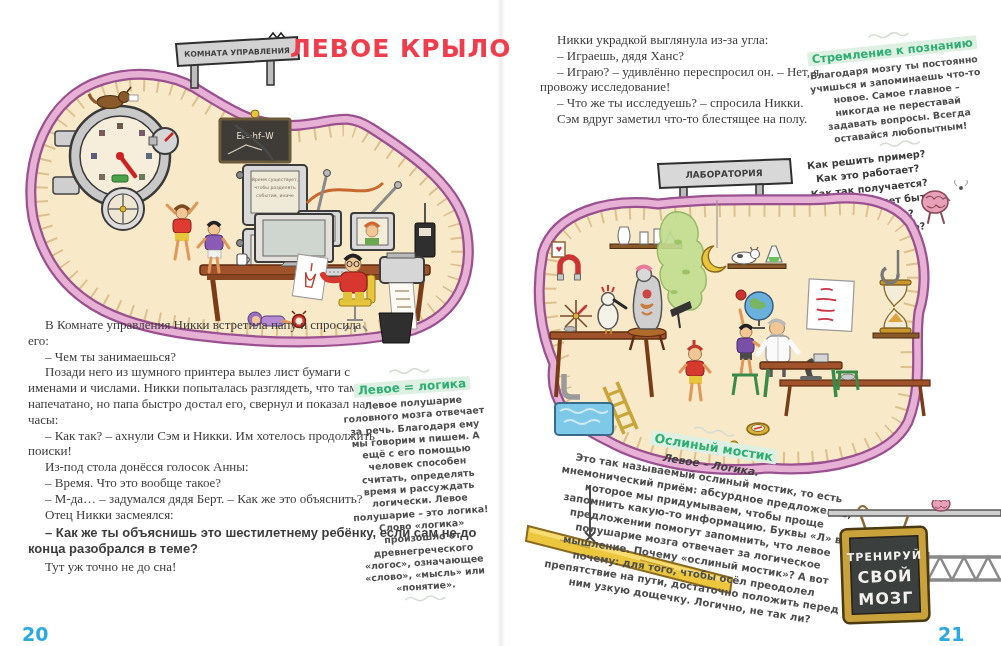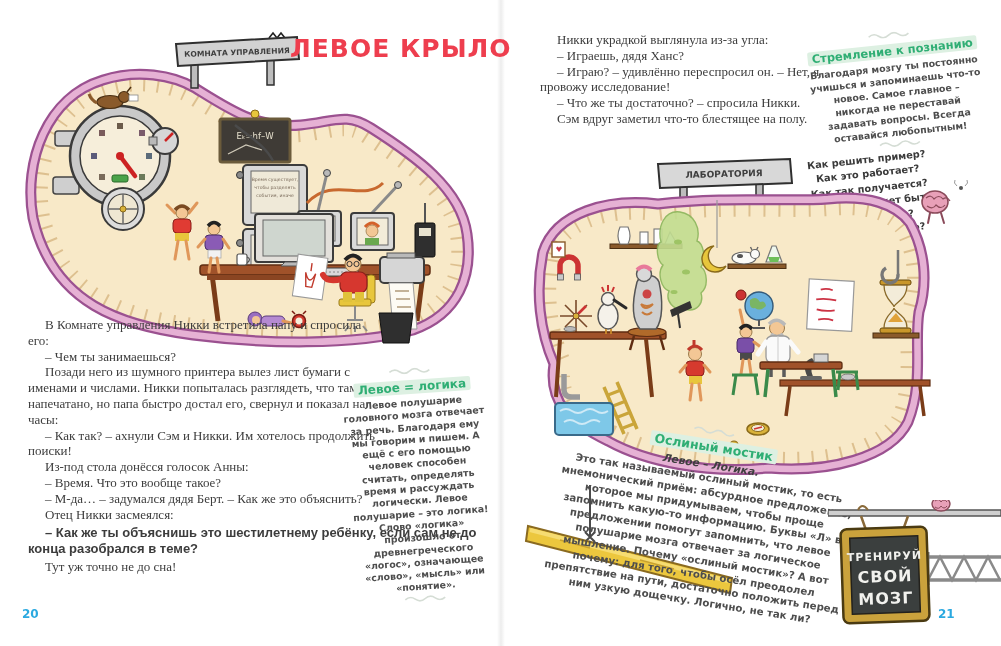--- a/index.html
+++ b/index.html
@@ -30,21 +30,21 @@
   .note-cur .nt{font-size:11.5px;}
   .note-cur .nb{font-size:9.4px;line-height:13px;}
   .note-bridge{width:300px;transform:rotate(9deg);transform-origin:150px 0;}
   .note-bridge .nt{font-size:12.5px;}
   .note-bridge .lead{font-weight:bold;font-style:italic;font-size:10.6px;color:#3f3f3f;margin:1px 0;}
   .note-bridge .nb{font-size:10.2px;line-height:13.8px;}
   .questions{font-family:"DejaVu Sans",sans-serif;font-weight:bold;font-size:9.8px;line-height:14.4px;
              color:#3a3a3a;text-align:center;width:175px;transform:rotate(-6deg);transform-origin:88px 0;}
   .title-red{font-family:"DejaVu Sans",sans-serif;font-weight:bold;font-size:25px;letter-spacing:1px;
              color:var(--red);}
-  .pagenum{font-family:"DejaVu Sans",sans-serif;font-weight:bold;font-size:12px;color:var(--blue);}
+  .pagenum{font-family:"DejaVu Sans",sans-serif;font-weight:bold;font-size:19px;color:var(--blue);margin-top:16px;}
   .wave{display:block;margin:2px auto;}
 </style>
 </head>
 <body>
 
 <div class="spread">
 
   <div class="abs gutter"></div>
 
   <svg class="abs" style="left:15px;top:53px" width="470" height="297" viewBox="0 0 470 297">
@@ -257,21 +257,21 @@
       <path d="M1 3 Q 6 -1 11 3 T 21 3 T 31 3 T 41 3" stroke="#d5ddd5" stroke-width="1.6" fill="none"></path>
       </svg>
   </div>
 
   <div class="abs pagenum" style="left:22px;top:607px">20</div>
 
   <div class="abs bodytext" style="left:540px;top:32px;width:288px">
     <p>Никки украдкой выглянула из-за угла:</p>
     <p>– Играешь, дядя Ханс?</p>
     <p>– Играю? – удивлённо переспросил он. – Нет, я провожу исследование!</p>
-    <p>– Что же ты достаточно? – спросила Никки.</p>
+    <p>– Что же ты исследуешь? – спросила Никки.</p>
     <p>Сэм вдруг заметил что-то блестящее на полу.</p>
   </div>
 
   <div class="abs note note-cur" style="left:804px;top:30px">
     <svg class="wave" width="46" height="6" viewBox="0 0 46 6">
       <path d="M1 3 Q 6 -1 11 3 T 21 3 T 31 3 T 41 3" stroke="#d5ddd5" stroke-width="1.6" fill="none"></path>
       </svg>
     <div class="nt">Стремление к познанию</div>
     <div class="nb">Благодаря мозгу ты постоянно учишься и запоминаешь что-то новое. Самое главное – никогда не переставай задавать вопросы. Всегда оставайся любопытным!</div>
     <svg class="wave" width="46" height="6" viewBox="0 0 46 6">

